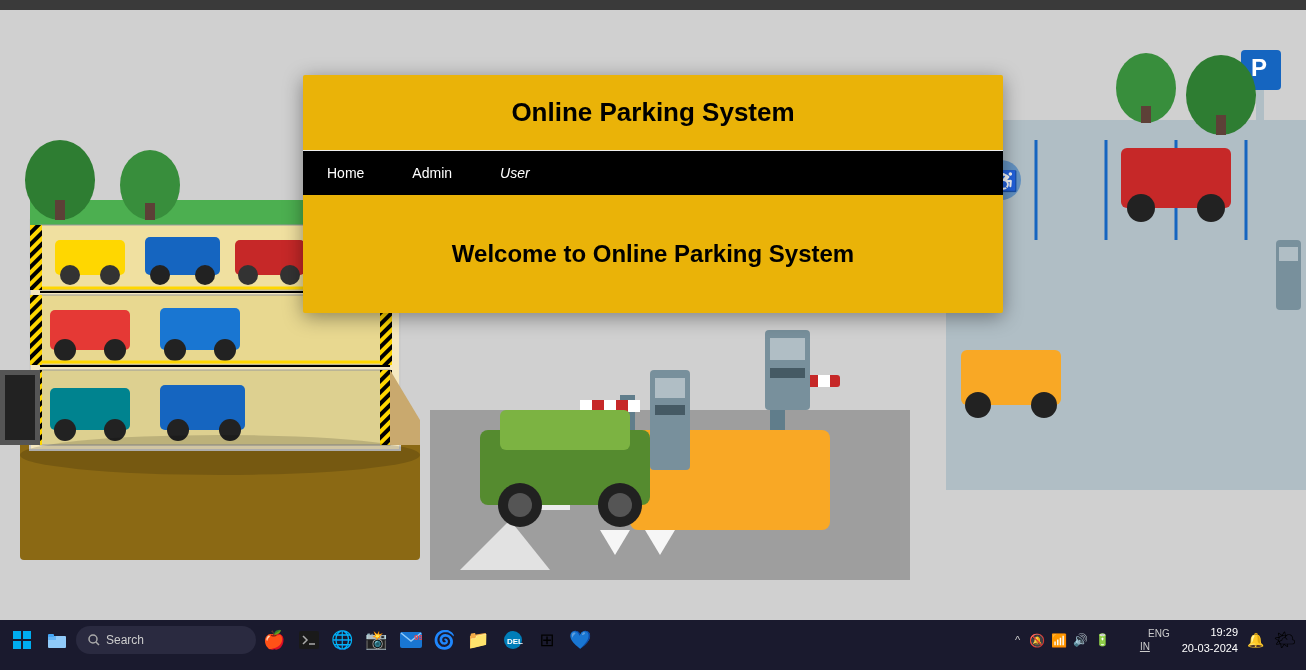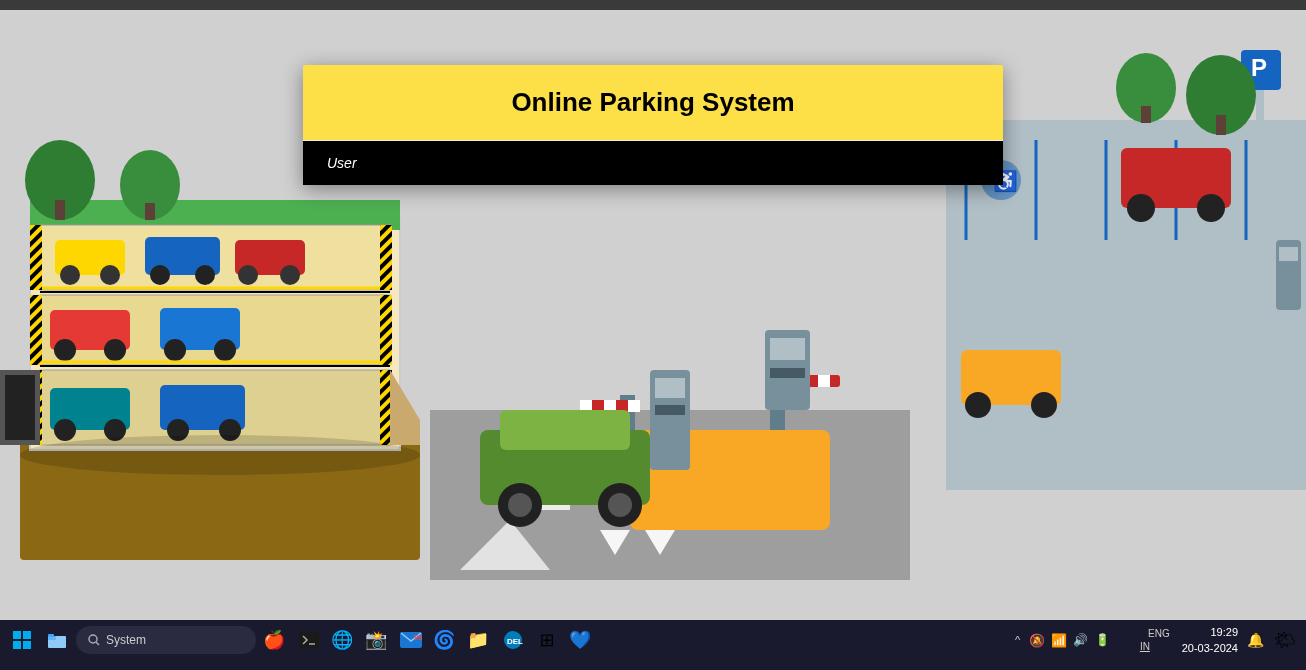--- a/index.html
+++ b/index.html
@@ -185,30 +185,35 @@
 
       <ellipse cx="275" cy="55" rx="35" ry="40" fill="#2E7D32"></ellipse>
       <rect x="270" y="75" width="10" height="20" fill="#5D4037"></rect>
       <ellipse cx="200" cy="48" rx="30" ry="35" fill="#388E3C"></ellipse>
       <rect x="195" y="66" width="10" height="17" fill="#5D4037"></rect>
 
       <rect x="330" y="200" width="25" height="70" fill="#78909C" rx="4"></rect>
       <rect x="333" y="207" width="19" height="14" fill="#B0BEC5"></rect>
     </svg>
 
-    <div style="position:absolute;top:55px;left:50%;transform:translateX(-50%);width:700px;background:#fde047;box-shadow:0 4px 20px rgba(0,0,0,0.4);border-radius:2px;">
+    <div style="position:absolute;top:65px;left:50%;transform:translateX(-50%);width:700px;background:#eab308;box-shadow:0 4px 20px rgba(0,0,0,0.4);border-radius:2px;">
 
       <div style="padding:22px 20px;text-align:center;border-bottom:1px solid #eee;">
         <span style="font-size:26px;font-weight:bold;color:#000;font-family:Arial,sans-serif;">Online Parking System</span>
       </div>
 
       <nav style="background:#000;display:flex;padding:0;">
+        <a style="color:white;font-size:14px;font-weight:500;padding:14px 24px;cursor:pointer;text-decoration:none;display:block;">Home</a>
+        <a style="color:white;font-size:14px;font-weight:500;padding:14px 24px;cursor:pointer;text-decoration:none;display:block;">Admin</a>
         <a style="color:white;font-size:14px;font-weight:500;padding:14px 24px;cursor:pointer;text-decoration:none;display:block;font-style:italic;">User</a>
       </nav>
 
+      <div style="padding:45px 20px;text-align:center;">
+        <span style="font-size:24px;font-weight:bold;color:#000;font-family:Arial,sans-serif;">Welcome to Online Parking System</span>
+      </div>
 
     </div>
 
   </div>
 
   <div style="width:100%;height:40px;background:#1a1a2e;display:flex;align-items:center;padding:0 6px;gap:4px;">
 
     <div style="width:32px;height:32px;display:flex;align-items:center;justify-content:center;cursor:pointer;border-radius:4px;">
       <svg width="20" height="20" viewBox="0 0 20 20">
         <rect x="1" y="1" width="8" height="8" fill="#00adef"></rect>
@@ -224,21 +229,21 @@
         <rect x="1" y="5" width="8" height="4" fill="#64B5F6"></rect>
         <rect x="1" y="3" width="6" height="3" fill="#42A5F5" rx="1"></rect>
       </svg>
     </div>
 
     <div style="display:flex;align-items:center;background:#2a2a40;border-radius:16px;padding:3px 12px;gap:6px;height:28px;min-width:180px;cursor:text;">
       <svg width="12" height="12" viewBox="0 0 12 12">
         <circle cx="5" cy="5" r="4" fill="none" stroke="#aaa" stroke-width="1.5"></circle>
         <line x1="8" y1="8" x2="11" y2="11" stroke="#aaa" stroke-width="1.5"></line>
       </svg>
-      <span style="color:#ccc;font-size:12px;">System</span>
+      <span style="color:#ccc;font-size:12px;">Search</span>
     </div>
 
     <div style="width:30px;height:30px;display:flex;align-items:center;justify-content:center;cursor:pointer;font-size:18px;">🍎</div>
     <div style="width:30px;height:30px;display:flex;align-items:center;justify-content:center;cursor:pointer;font-size:16px;color:#ddd;">
       <svg width="20" height="18" viewBox="0 0 20 18">
         <rect width="20" height="18" fill="#1a1a1a" rx="2"></rect>
         <polyline points="4,5 8,9 4,13" fill="none" stroke="#aaa" stroke-width="1.5"></polyline>
         <line x1="10" y1="13" x2="16" y2="13" stroke="#aaa" stroke-width="1.5"></line>
       </svg>
     </div>

